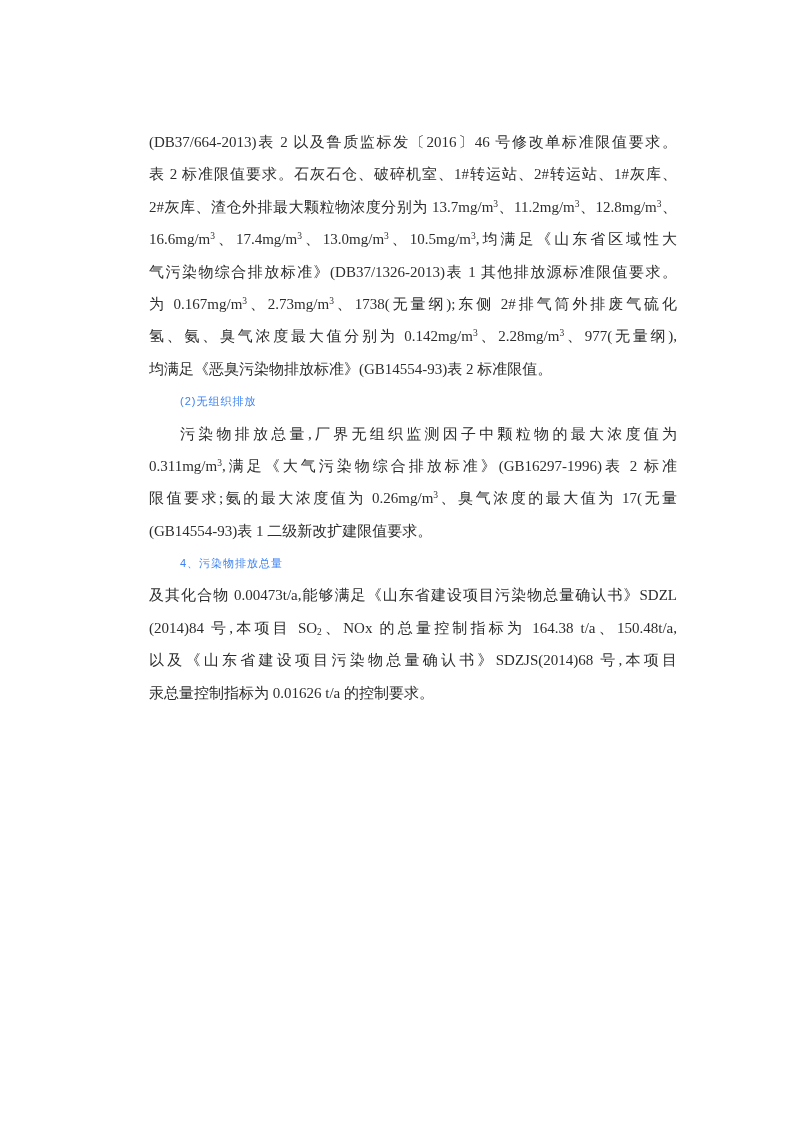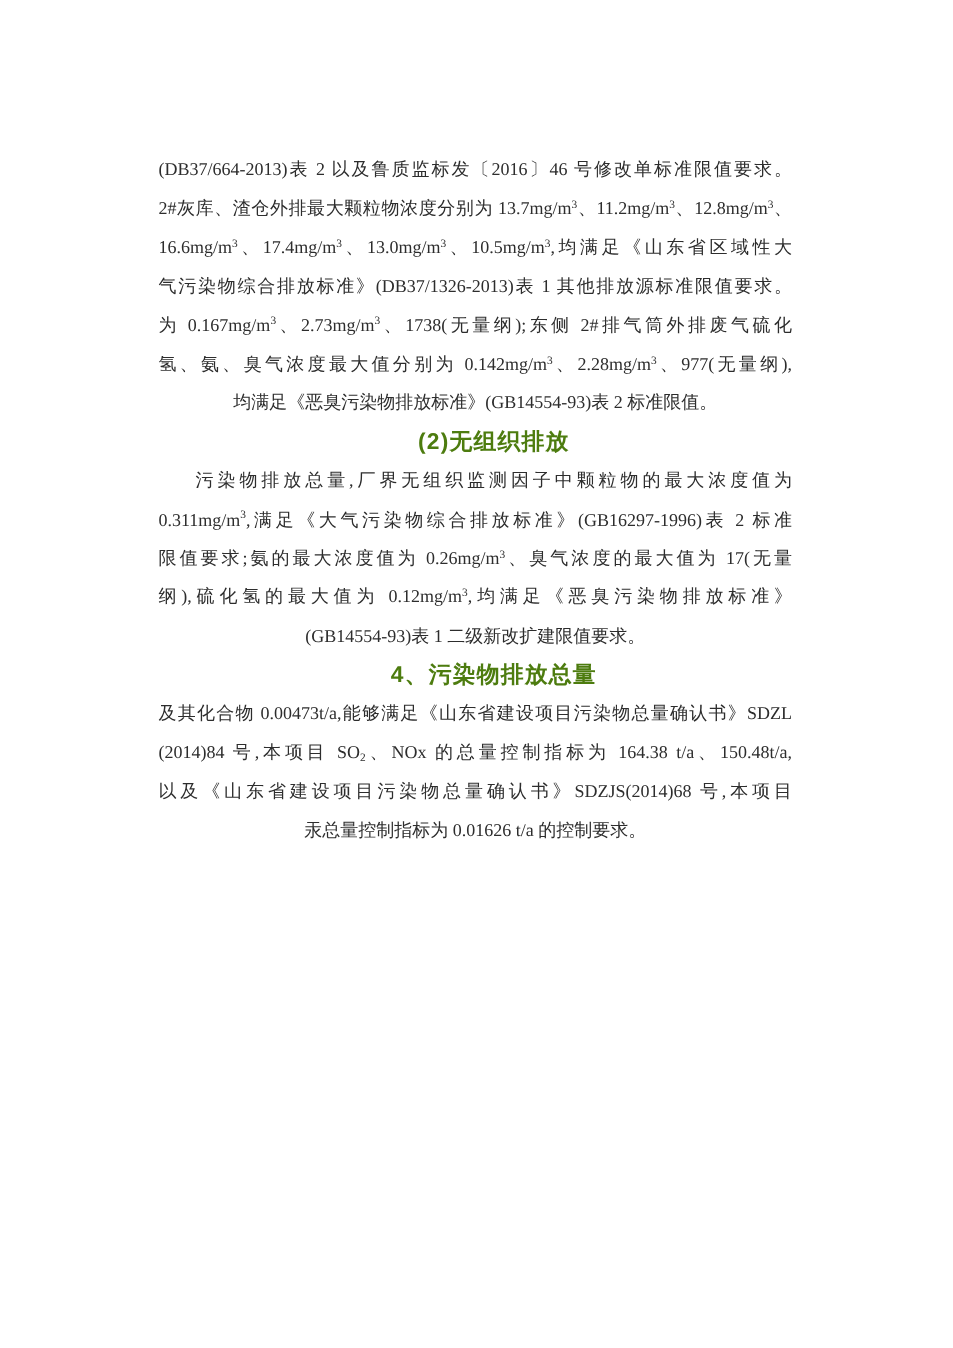--- a/index.html
+++ b/index.html
@@ -11,43 +11,43 @@
     position: relative;
     width: 794px;
     height: 1123px;
     background: #ffffff;
     overflow: hidden;
     font-family: "Liberation Serif", "DejaVu Serif", serif;
     color: #2d2d2d;
   }
   .text-block {
     position: absolute;
-    left: 132px;
+    left: 149px;
     top: 126px;
     width: 528px;
     font-size: 15px;
     line-height: 32.4px;
   }
   .line {
     height: 32.4px;
     overflow: hidden;
-    text-align: center;
+    text-align: left;
   }
   .line.justify {
     text-align: justify;
     text-align-last: justify;
   }
   .line.indent {
     padding-left: 31px;
   }
   .line.heading {
     font-family: "Liberation Sans", "DejaVu Sans", sans-serif;
-    font-weight: 700;
-    color: #4d7c0f;
-    font-size: 19px;
+    font-weight: 400;
+    color: #3b82f6;
+    font-size: 11px;
     letter-spacing: 1px;
   }
   .line sup {
     font-size: 9.5px;
     line-height: 0;
     vertical-align: baseline;
     position: relative;
     top: -0.55em;
   }
   .line sub {
@@ -57,31 +57,31 @@
     position: relative;
     top: 0.25em;
   }
 </style>
 </head>
 <body>
 
 <div class="page">
   <div class="text-block" style="color: rgb(45, 45, 45);">
       <div class="line justify">(DB37/664-2013)表 2 以及鲁质监标发〔2016〕46 号修改单标准限值要求。</div>
+      <div class="line justify">表 2 标准限值要求。石灰石仓、破碎机室、1#转运站、2#转运站、1#灰库、</div>
       <div class="line justify">2#灰库、渣仓外排最大颗粒物浓度分别为 13.7mg/m<sup>3</sup>、11.2mg/m<sup>3</sup>、12.8mg/m<sup>3</sup>、</div>
       <div class="line justify">16.6mg/m<sup>3</sup>、17.4mg/m<sup>3</sup>、13.0mg/m<sup>3</sup>、10.5mg/m<sup>3</sup>,均满足《山东省区域性大</div>
       <div class="line justify">气污染物综合排放标准》(DB37/1326-2013)表 1 其他排放源标准限值要求。</div>
       <div class="line justify">为 0.167mg/m<sup>3</sup>、2.73mg/m<sup>3</sup>、1738(无量纲);东侧 2#排气筒外排废气硫化</div>
       <div class="line justify">氢、氨、臭气浓度最大值分别为 0.142mg/m<sup>3</sup>、2.28mg/m<sup>3</sup>、977(无量纲),</div>
       <div class="line left">均满足《恶臭污染物排放标准》(GB14554-93)表 2 标准限值。</div>
       <div class="line heading indent">(2)无组织排放</div>
       <div class="line justify indent">污染物排放总量,厂界无组织监测因子中颗粒物的最大浓度值为</div>
       <div class="line justify">0.311mg/m<sup>3</sup>,满足《大气污染物综合排放标准》(GB16297-1996)表 2 标准</div>
       <div class="line justify">限值要求;氨的最大浓度值为 0.26mg/m<sup>3</sup>、臭气浓度的最大值为 17(无量</div>
-      <div class="line justify">纲),硫化氢的最大值为 0.12mg/m<sup>3</sup>,均满足《恶臭污染物排放标准》</div>
       <div class="line left">(GB14554-93)表 1 二级新改扩建限值要求。</div>
       <div class="line heading indent">4、污染物排放总量</div>
       <div class="line justify">及其化合物 0.00473t/a,能够满足《山东省建设项目污染物总量确认书》SDZL</div>
       <div class="line justify">(2014)84 号,本项目 SO<sub>2</sub>、NOx 的总量控制指标为 164.38 t/a、150.48t/a,</div>
       <div class="line justify">以及《山东省建设项目污染物总量确认书》SDZJS(2014)68 号,本项目</div>
       <div class="line left">汞总量控制指标为 0.01626 t/a 的控制要求。</div>
     </div>
 </div>
 
 </body></html>

